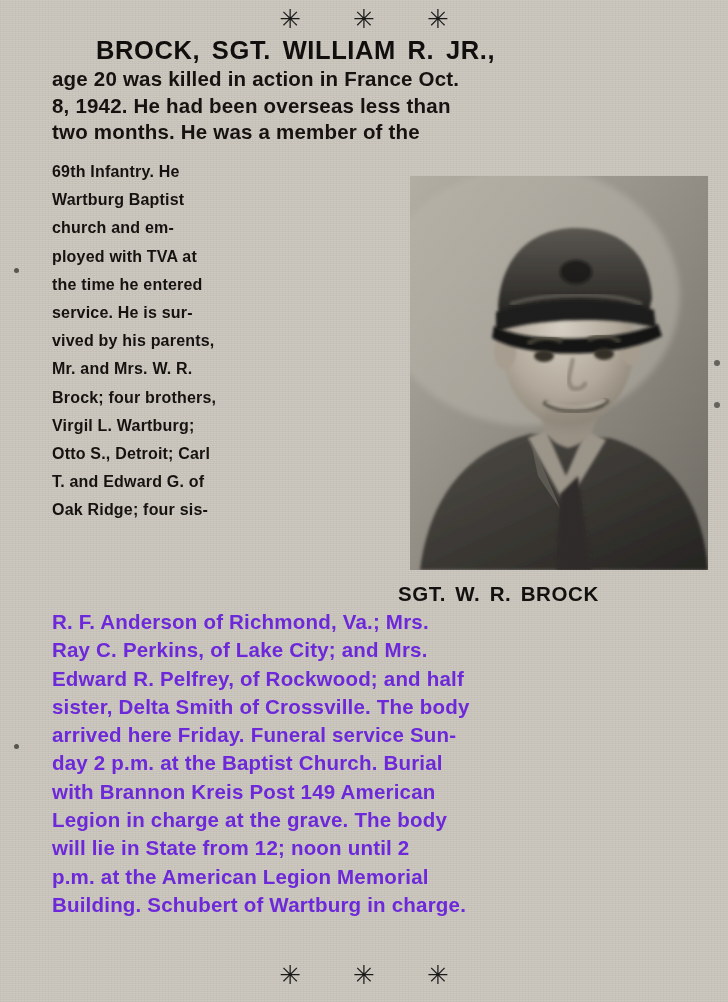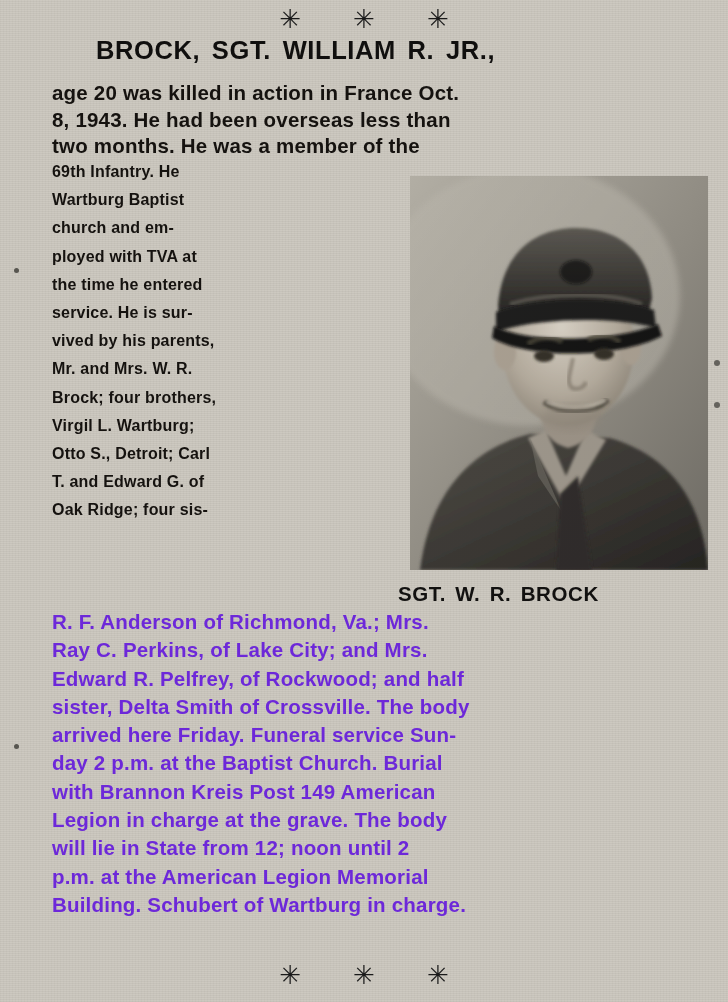--- a/index.html
+++ b/index.html
@@ -49,21 +49,21 @@
     font-size: 25.5px;
     letter-spacing: 0.6px;
     word-spacing: 4px;
     color: #100f0e;
     margin-left: 44px;
   }
 
   #lede {
     position: absolute;
     left: 52px;
-    top: 80px;
+    top: 66px;
     width: 656px;
     font-size: 20.5px;
     font-weight: bold;
     line-height: 26.5px;
     text-align: justify;
     color: #15120f;
     letter-spacing: 0.2px;
   }
   #lede div { white-space: nowrap; }
 
@@ -146,21 +146,21 @@
   <div class="stars" id="stars-top">
     <span>✳</span>
     <span>✳</span>
     <span>✳</span>
   </div>
 
   <div id="headline">BROCK, SGT. WILLIAM R. JR.,</div>
 
   <div id="lede">
     <div>age 20 was killed in action in France Oct.</div>
-    <div>8, 1943. He had been overseas less than</div>
+    <div>8, 1942. He had been overseas less than</div>
     <div>two months. He was a member of the</div>
   </div>
 
   <div id="narrow-col">
     <div>69th Infantry.  He</div>
     <div>Wartburg  Baptist</div>
     <div>church  and  em-</div>
     <div>ployed with TVA at</div>
     <div>the time he entered</div>
     <div>service.  He  is  sur-</div>

